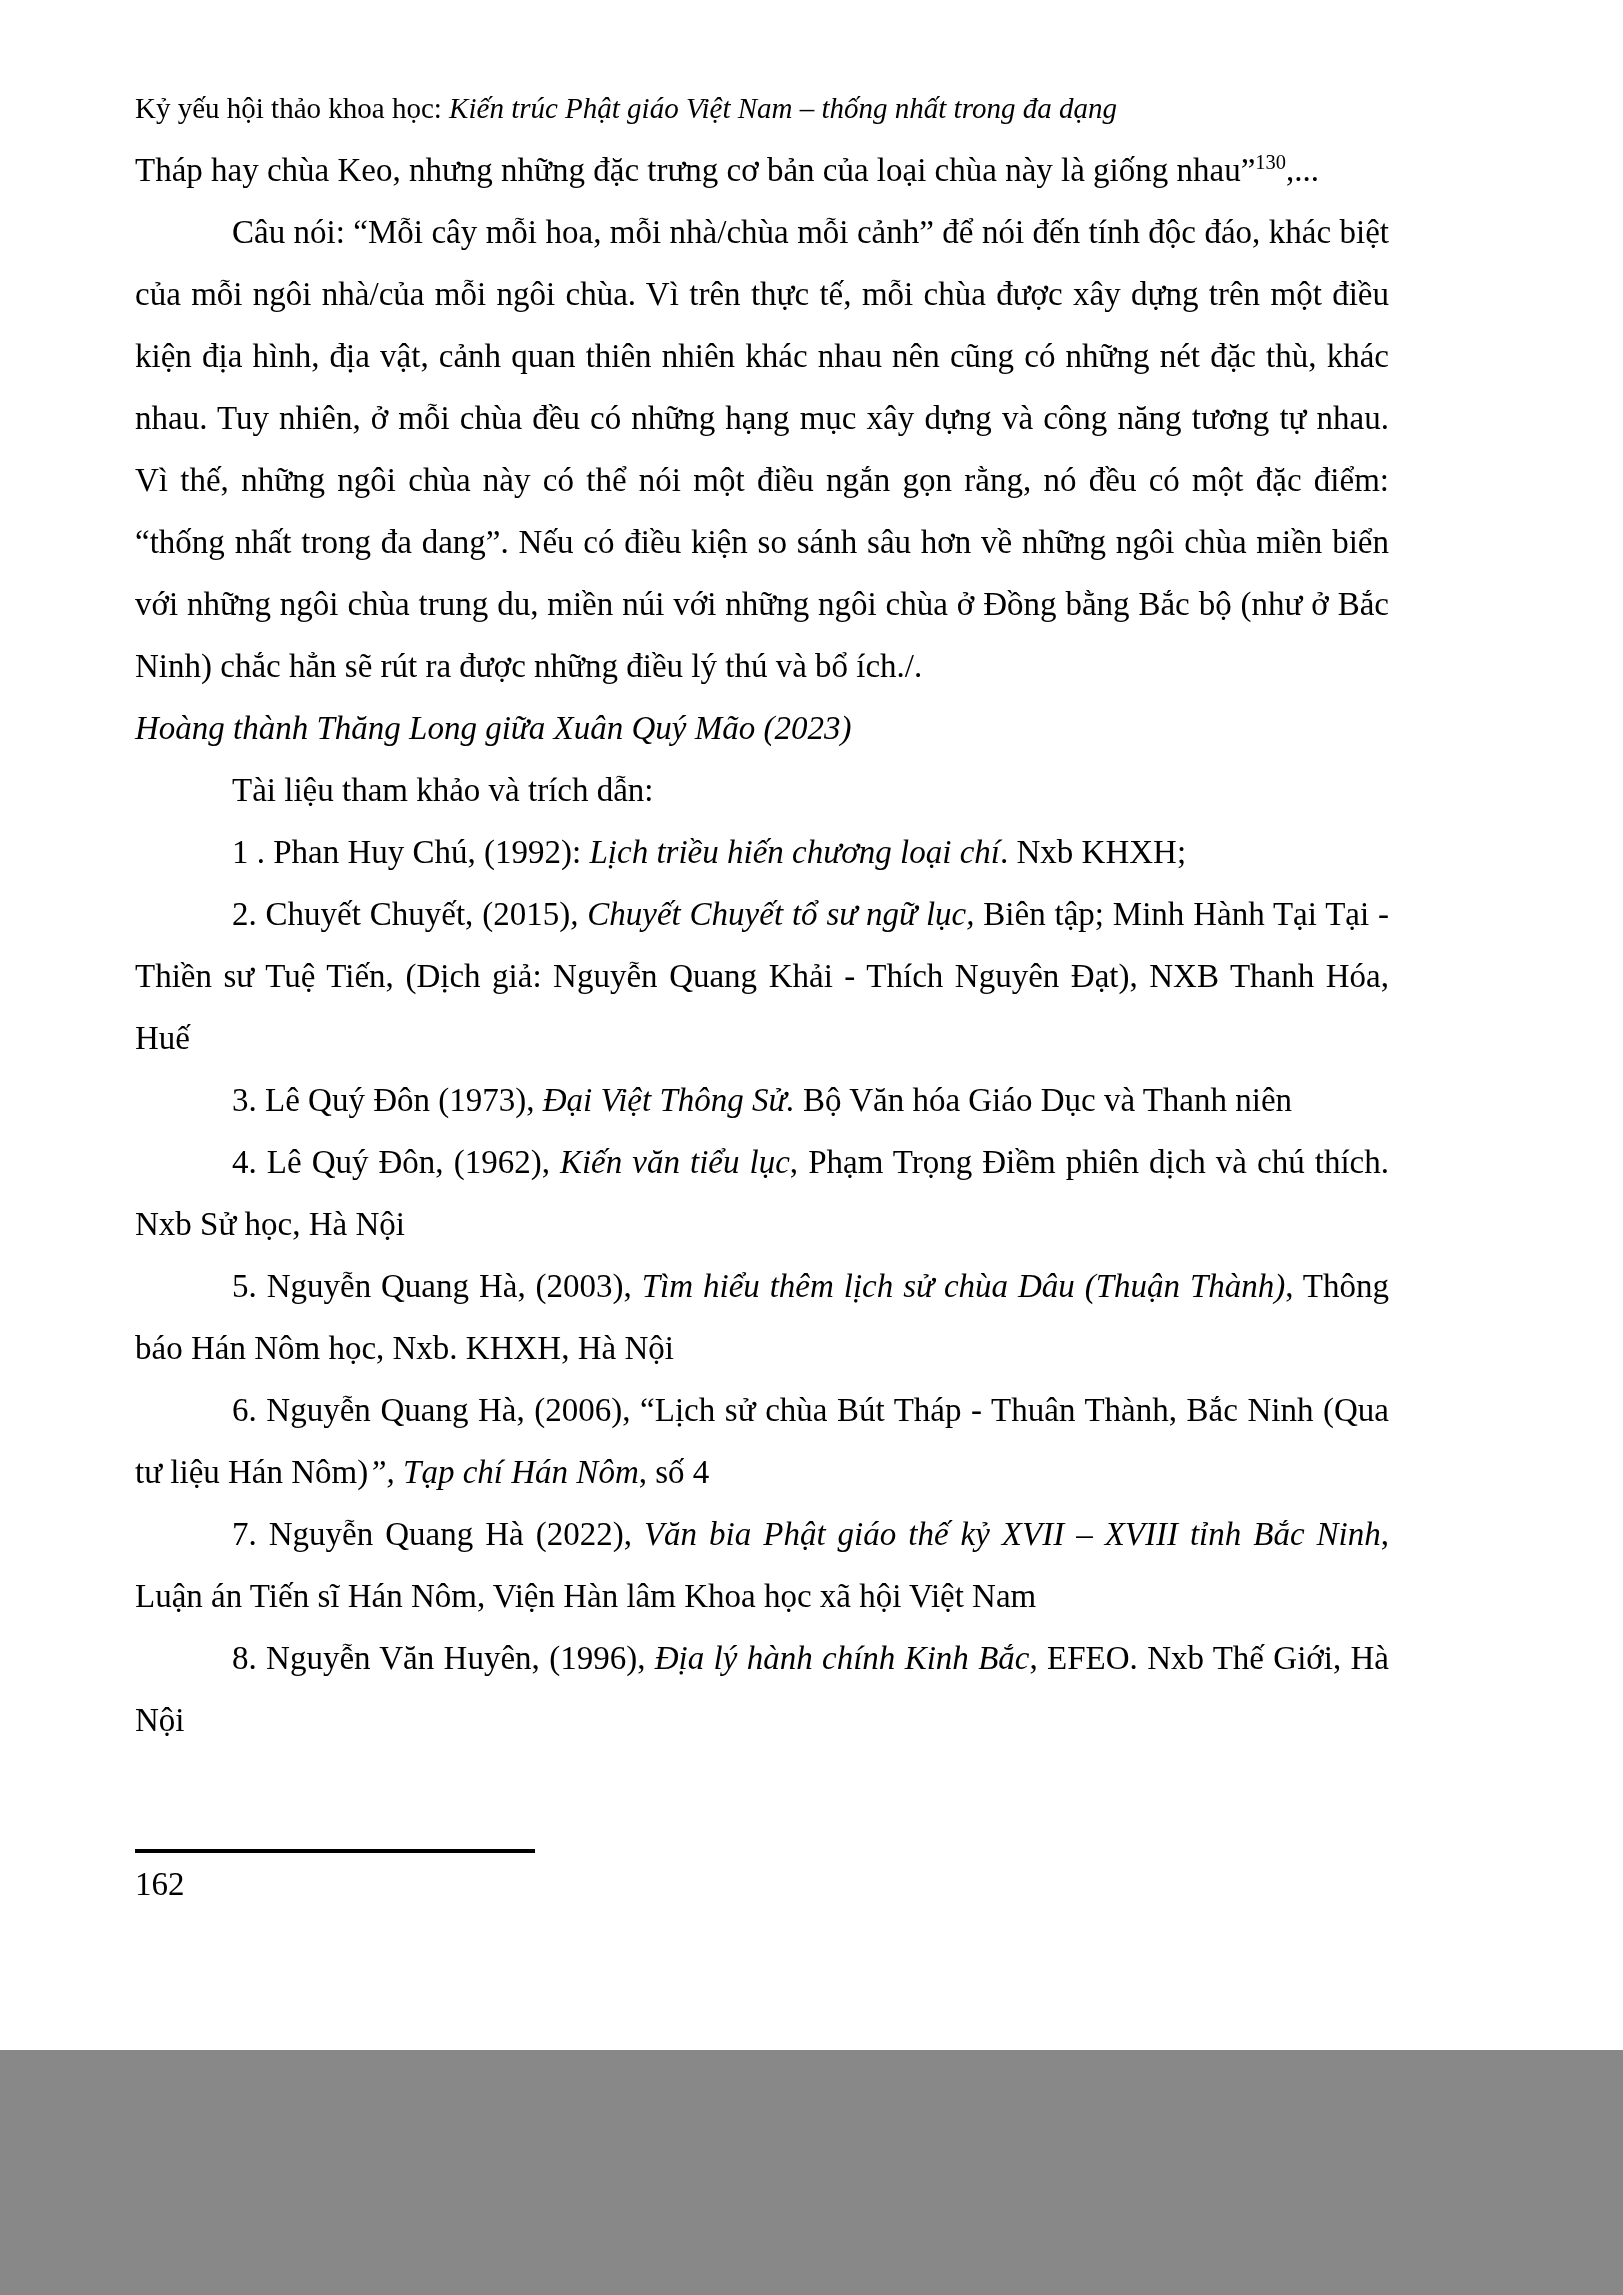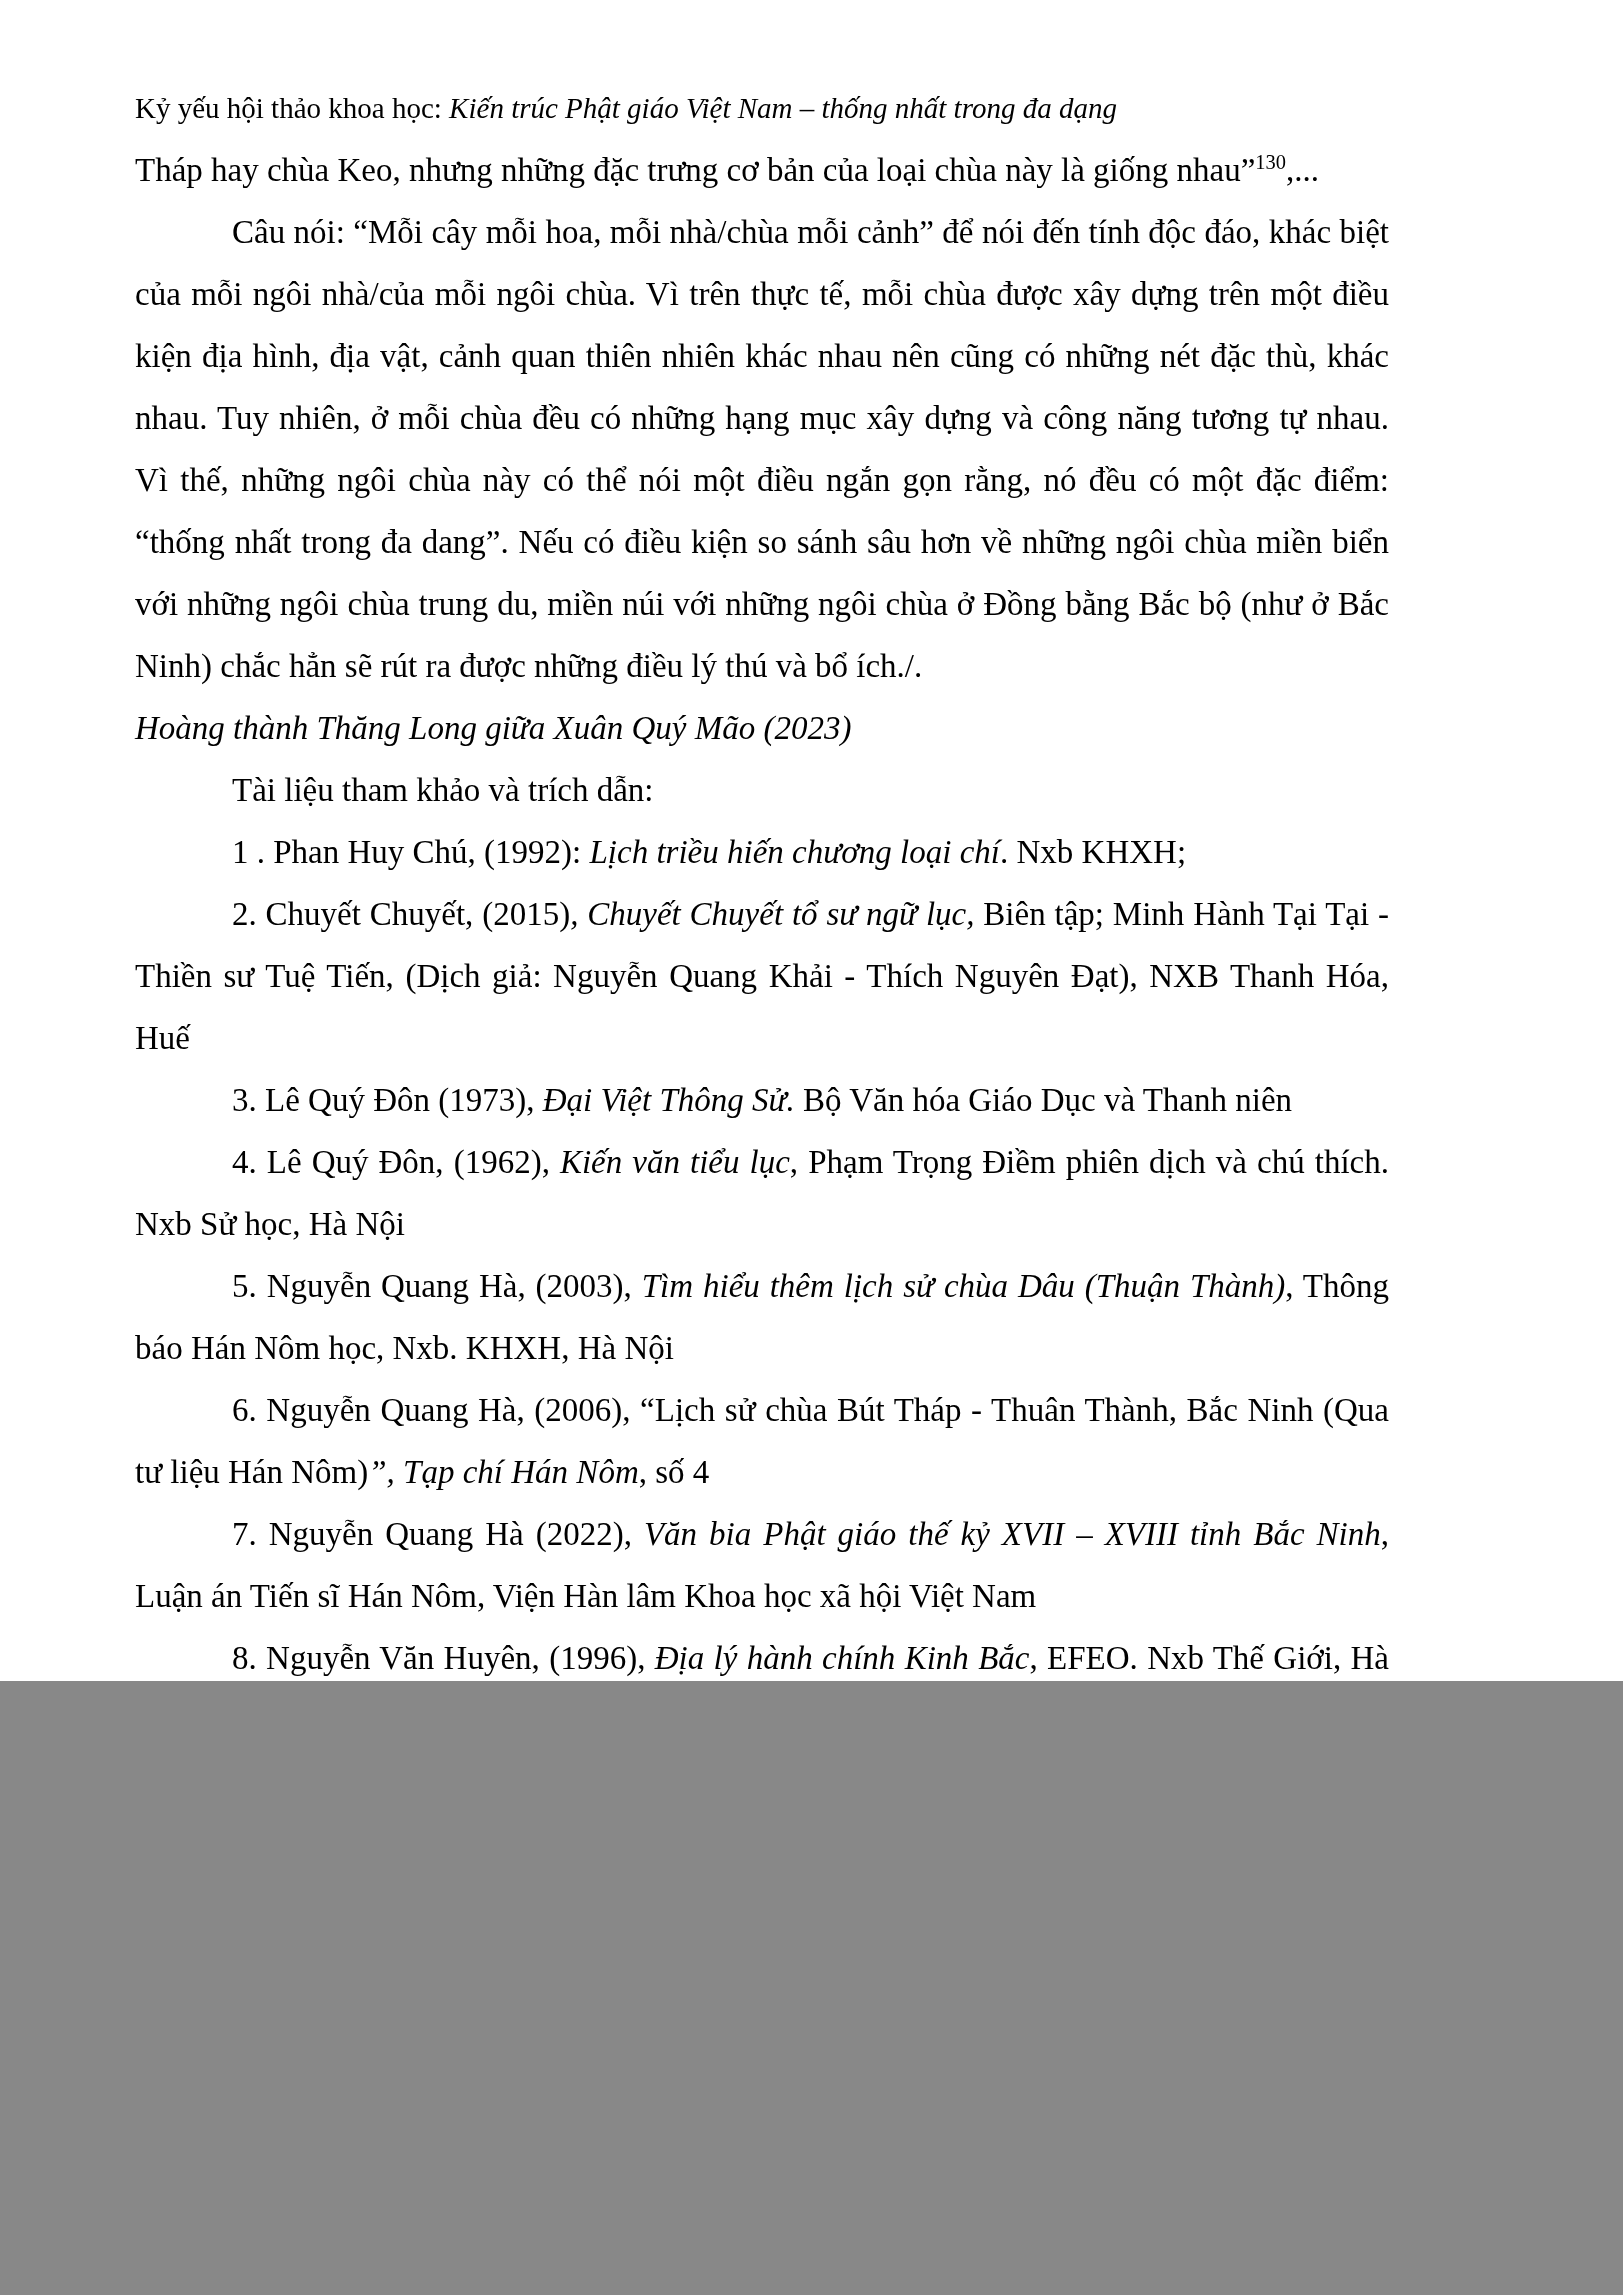--- a/index.html
+++ b/index.html
@@ -1,18 +1,18 @@
 <!DOCTYPE html>
 <html lang="vi" style="font-size:10.5px"><head>
 <meta charset="utf-8">
 <style>
   html,body{margin:0;padding:0;background:#888;}
   .page{
     position:relative;
-    width:1623px;height:1681px;
+    width:1623px;height:2050px;
     background:#ffffff;color:#000000;
     font-family:"Liberation Serif","DejaVu Serif",serif;
     font-size:33px;
     box-sizing:border-box;
     padding:77px 234px 0 135px;
     margin:0 auto;
     overflow:hidden;
   }
   .page p{margin:0;line-height:62px;text-align:justify;}
   .running-header{
@@ -66,15 +66,16 @@
       <p class="indent reference-item"><span class="seg-n">6. Nguyễn Quang Hà, (2006), “Lịch sử chùa Bút Tháp - Thuân Thành, Bắc Ninh (Qua tư liệu Hán Nôm)</span><span class="seg-i">”, Tạp chí Hán Nôm</span><span class="seg-n">, số 4</span></p>
 
       <p class="indent reference-item"><span class="seg-n">7. Nguyễn Quang Hà (2022), </span><span class="seg-i">Văn bia Phật giáo thế kỷ XVII – XVIII tỉnh Bắc Ninh</span><span class="seg-n">, Luận án Tiến sĩ Hán Nôm, Viện Hàn lâm Khoa học xã hội Việt Nam</span></p>
 
       <p class="indent reference-item"><span class="seg-n">8. Nguyễn Văn Huyên, (1996), </span><span class="seg-i">Địa lý hành chính Kinh Bắc</span><span class="seg-n">, EFEO. Nxb Thế Giới, Hà Nội</span></p>
     </div>
 
   <hr class="footnote-sep">
 
 
+  <p class="page-number">162</p>
 
 </div>
 
 
 </body></html>

